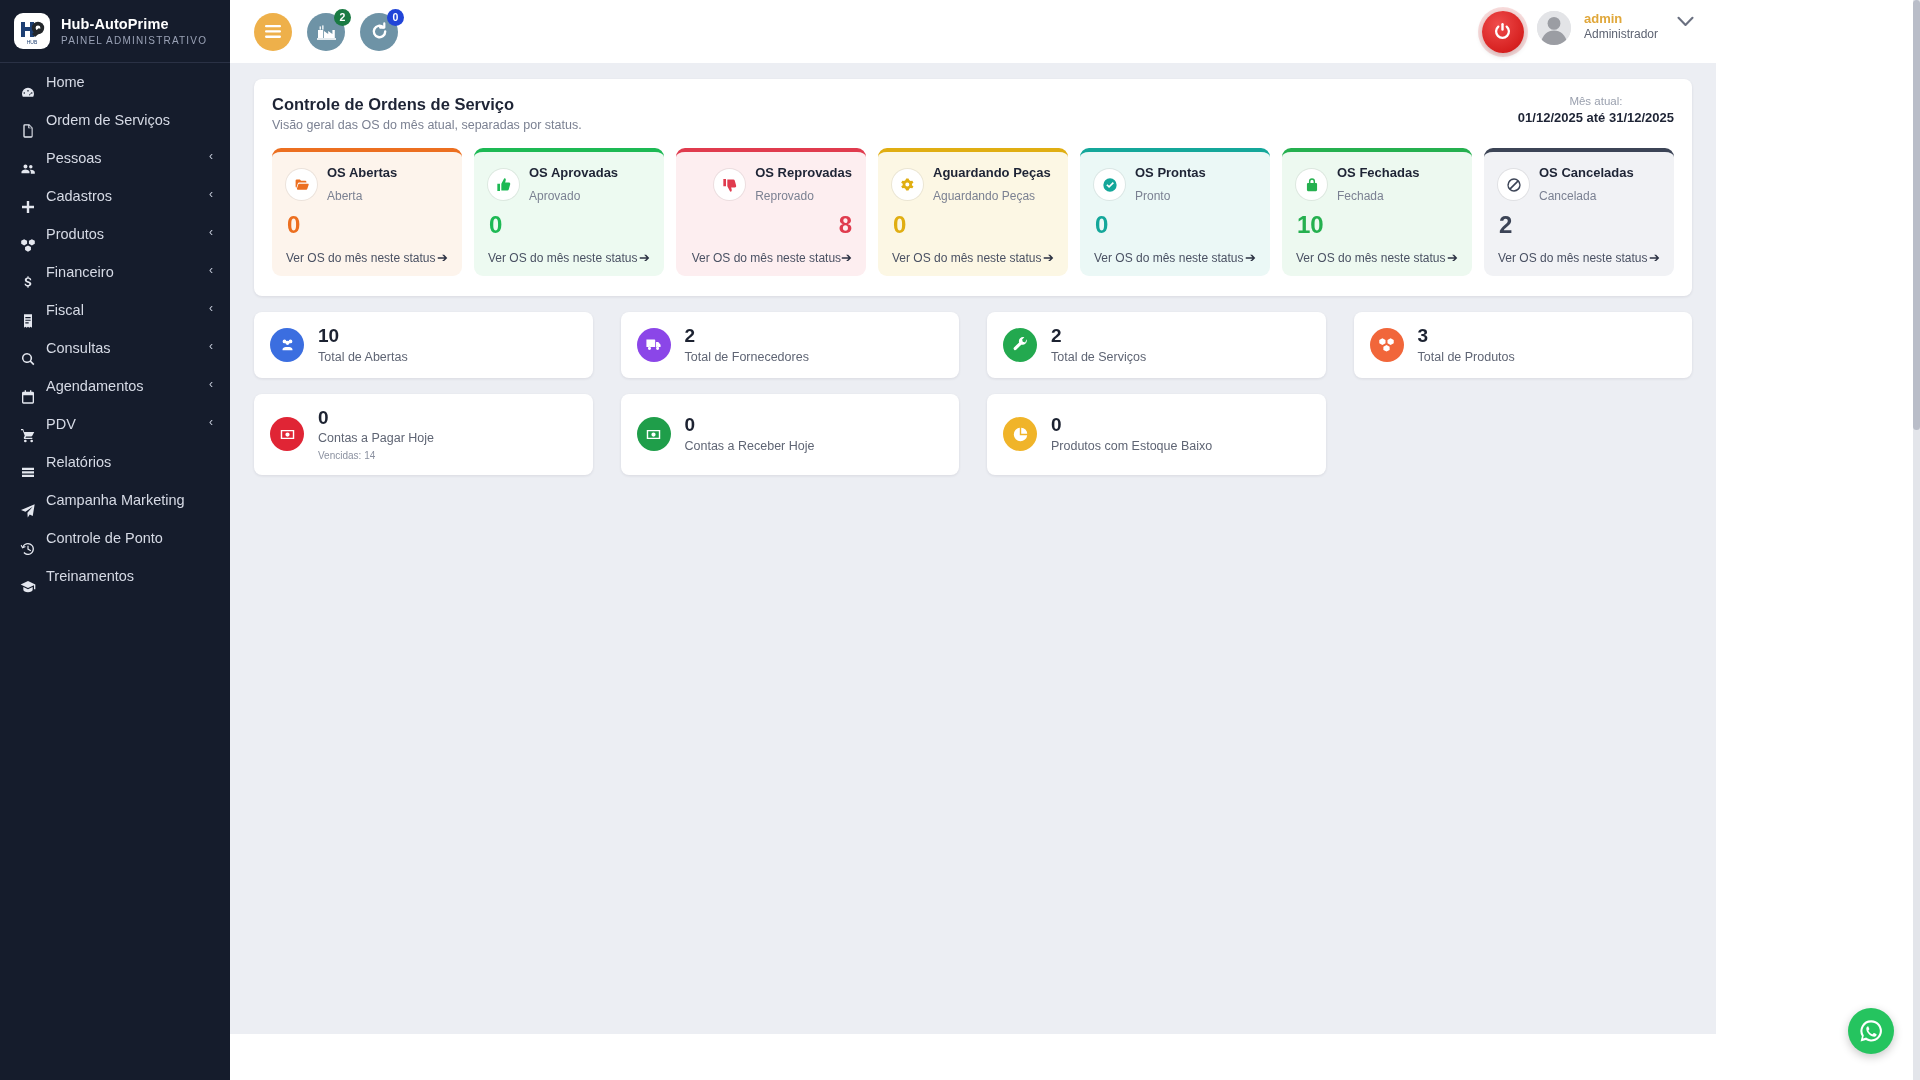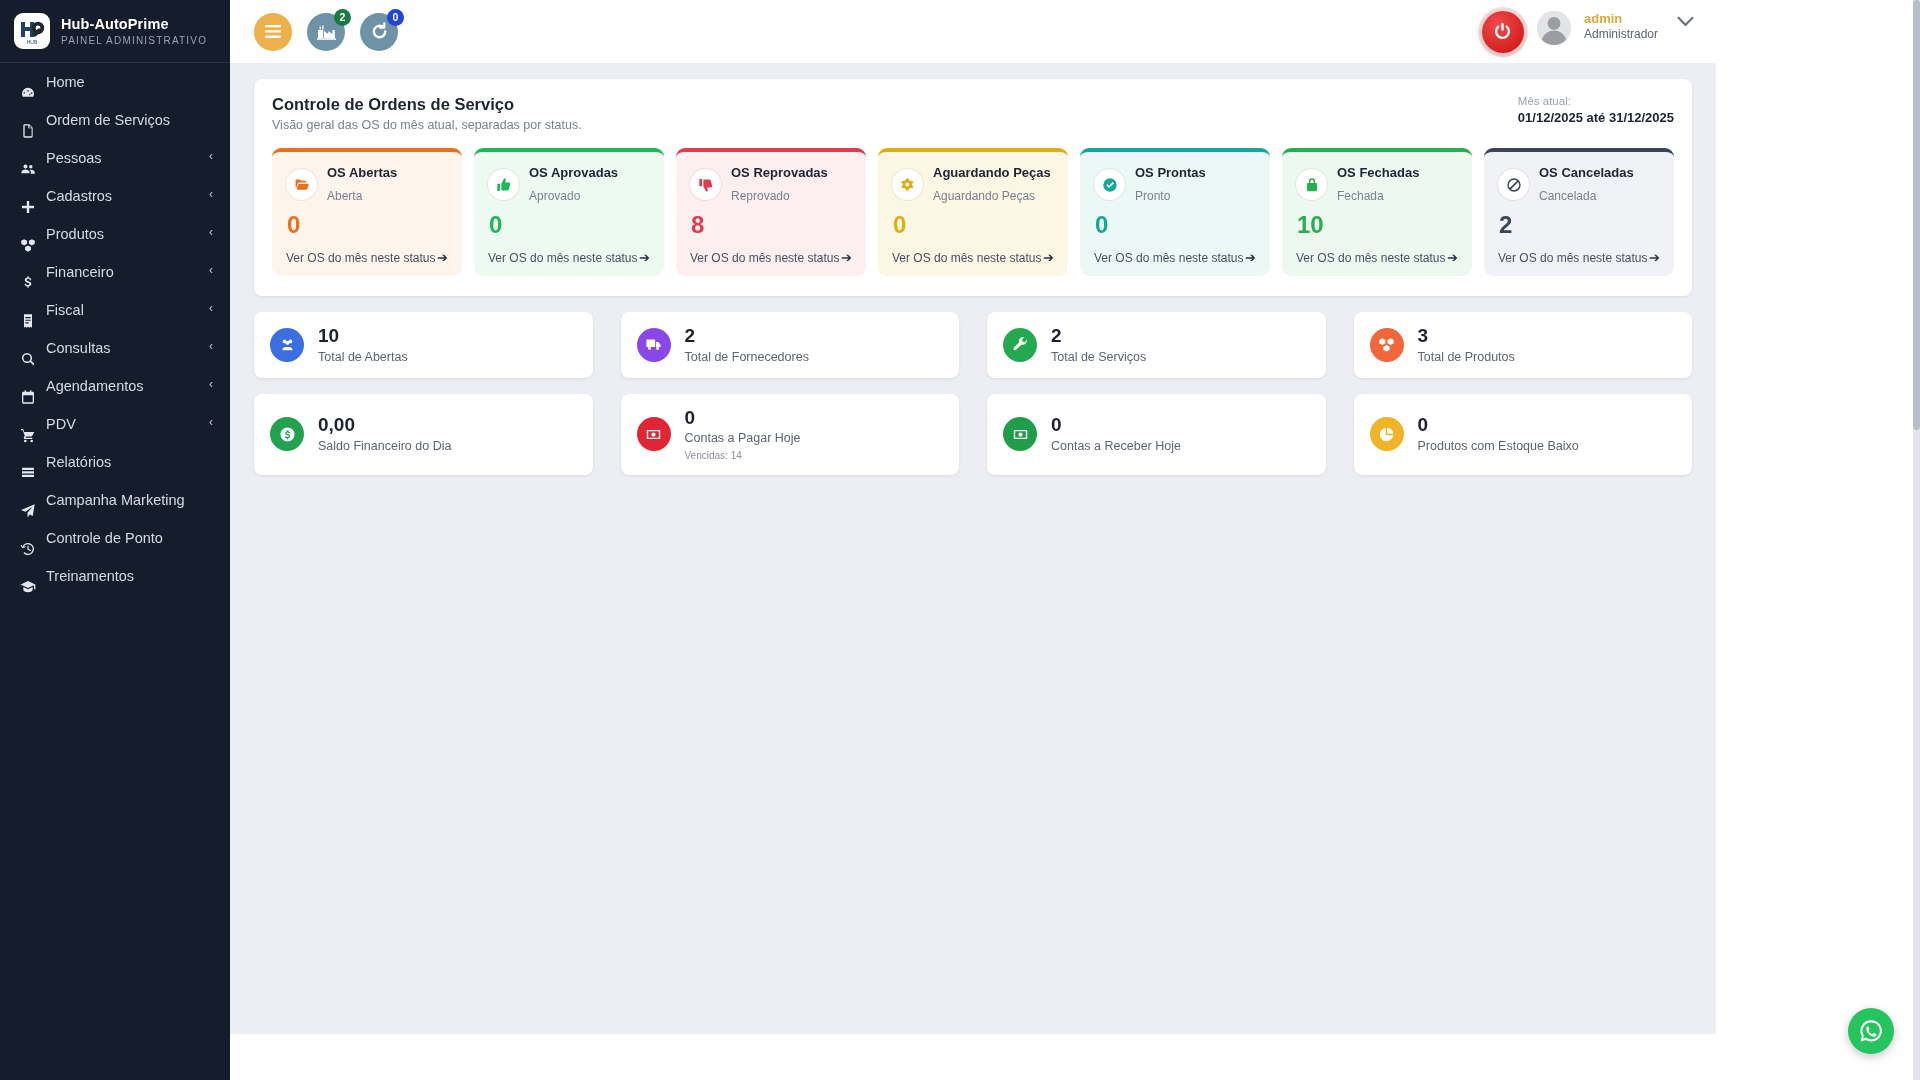--- a/index.html
+++ b/index.html
@@ -99,21 +99,21 @@
 
   
   .os-panel {
     background: #ffffff; border-radius: 8px;
     padding: 16px 18px 20px 18px;
     box-shadow: 0 1px 3px rgba(20,25,45,.09);
   }
   .os-head { display: flex; align-items: flex-start; }
   .os-title { font-size: 16.5px; font-weight: bold; color: #1e2435; }
   .os-sub { font-size: 12.5px; color: #7b8192; margin-top: 4px; }
-  .os-period { margin-left: auto; text-align: left; }
+  .os-period { margin-left: auto; text-align: center; }
   .os-period-label { font-size: 11.5px; color: #9aa0ae; }
   .os-period-val { font-size: 13px; font-weight: bold; color: #1e2435; margin-top: 3px; }
 
   .os-cards { display: flex; gap: 12px; margin-top: 16px; }
   .os-card {
     flex: 1; min-width: 0; border-radius: 9px;
     padding: 13px 14px 11px 14px;
     position: relative; cursor: pointer;
     display: flex; flex-direction: column;
     border-top: 4px solid transparent;
@@ -424,21 +424,21 @@
                   <span class="os-name">OS Aprovadas</span>
                   <span class="os-status">Aprovado</span>
                 </span>
               </div>
               <div class="os-count" style="color:#1db954">0</div>
               <div class="os-link">
                 <span>Ver OS do mês neste status</span>
                 <span class="os-arrow">➔</span>
               </div>
             </div>
-            <div class="os-card" style="background: rgb(253, 238, 240); border-top-color: rgb(224, 59, 78);">
+            <div class="os-card" style="background: rgb(253, 238, 240); border-top-color: rgb(224, 59, 78); align-items: flex-end;">
               <div class="os-card-top">
                 <span class="os-ico">
                   <svg width="16" height="16" viewBox="0 0 24 24" fill="#e03b4e">
                     <path d="M2 3h4v11H2zM8 13.8 12.4 22a2.3 2.3 0 0 0 2.2-2.9l-.9-3.4h5.4a2.2 2.2 0 0 0 2.1-2.8l-2.1-7.5A2.3 2.3 0 0 0 17 3.7H8z"></path>
                   </svg>
                 </span>
                 <span class="os-names">
                   <span class="os-name">OS Reprovadas</span>
                   <span class="os-status">Reprovado</span>
                 </span>
@@ -560,31 +560,20 @@
           </div>
           <div class="kpi-card">
             <span class="kpi-ico" style="background:#f1663a">
               <svg width="17" height="17" viewBox="0 0 24 24" fill="#ffffff">
                 <path d="M6.2 3.3 1.8 5.7v4.6l4.4 2.4 4.4-2.4V5.7zM17.8 3.3l-4.4 2.4v4.6l4.4 2.4 4.4-2.4V5.7zM12 12.6l-4.4 2.4v4.6L12 22l4.4-2.4V15z"></path>
               </svg>
             </span>
             <span class="kpi-txt">
               <span class="kpi-val">3</span>
               <span class="kpi-label">Total de Produtos</span>
-            </span>
-          </div>
-          <div class="kpi-card">
-            <span class="kpi-ico" style="background:#22a24f">
-              <svg width="17" height="17" viewBox="0 0 24 24" fill="#ffffff">
-                <path d="M12 2a10 10 0 1 0 0 20 10 10 0 0 0 0-20zm.9 4.1v1.3c1.6.2 2.6 1.2 2.7 2.7h-1.9c-.1-.7-.6-1.1-1.6-1.1s-1.6.4-1.6 1.1.5 1 1.8 1.3c2 .5 3.3 1.2 3.3 3 0 1.6-1.1 2.6-2.7 2.9v1.3h-1.7v-1.3c-1.8-.2-2.9-1.3-3-2.9h1.9c.1.8.8 1.3 1.9 1.3 1.1 0 1.8-.5 1.8-1.2s-.6-1-1.9-1.3c-1.9-.5-3.2-1.2-3.2-3 0-1.5 1.1-2.5 2.6-2.8V6.1z"></path>
-              </svg>
-            </span>
-            <span class="kpi-txt">
-              <span class="kpi-val">0,00</span>
-              <span class="kpi-label">Saldo Financeiro do Dia</span>
             </span>
           </div>
           <div class="kpi-card">
             <span class="kpi-ico" style="background:#e02535">
               <svg width="17" height="17" viewBox="0 0 24 24" fill="#ffffff">
                 <path d="M2.5 5.5h19v13h-19zm2 2v9h15v-9zM12 9a3 3 0 1 0 0 6 3 3 0 0 0 0-6z"></path>
               </svg>
             </span>
             <span class="kpi-txt">
               <span class="kpi-val">0</span>

